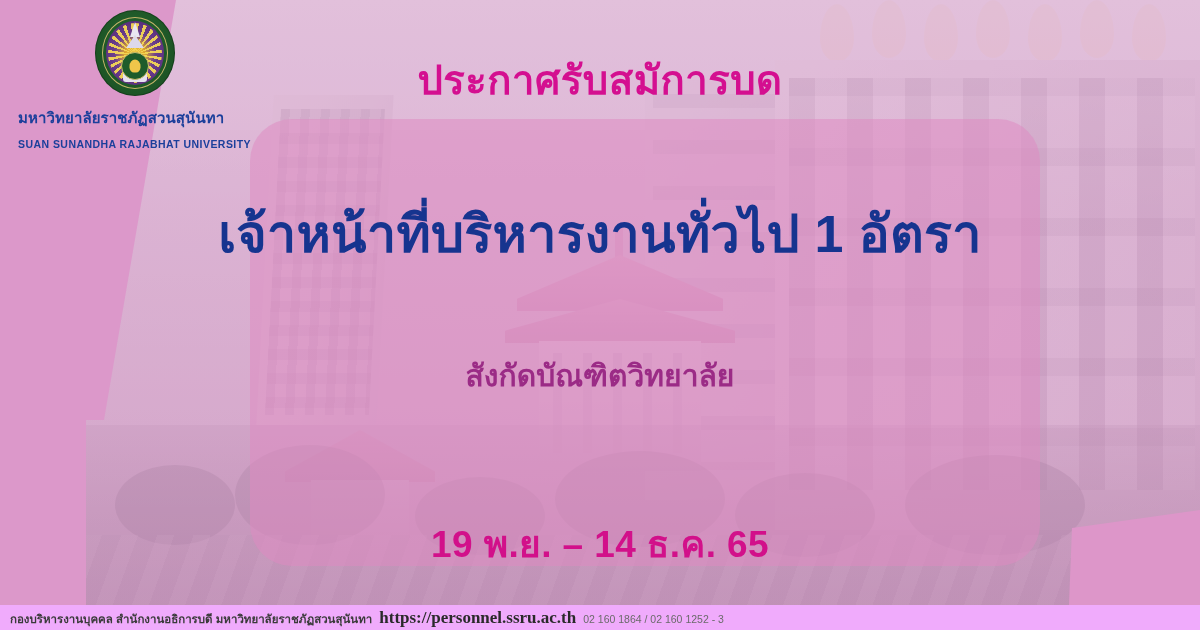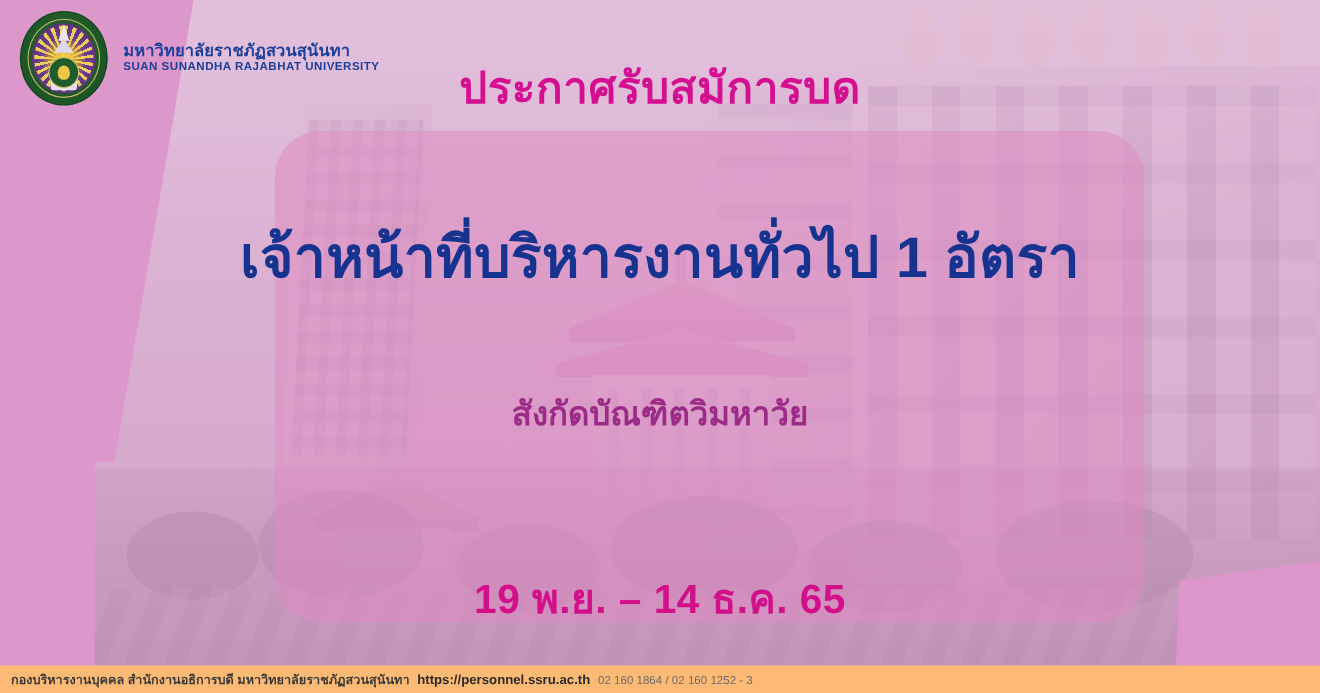--- a/index.html
+++ b/index.html
@@ -81,21 +81,21 @@
   .left-wedge{position:absolute;left:0;top:0;width:200px;height:420px;background:#dc98ca;
     clip-path:polygon(0 0,176px 0,104px 420px,0 420px);}
   .br-quad{position:absolute;right:0;bottom:0;width:150px;height:120px;background:#dd96c9;
     clip-path:polygon(22px 18px,150px 0,150px 120px,18px 120px);}
 
   
   .card{position:absolute;left:250px;top:119px;width:790px;height:447px;
     background:rgba(222,139,193,.52);border-radius:42px;}
 
   
-  .brandbar{position:absolute;left:18px;top:10px;display:flex;align-items:center;gap:14px;z-index:6;}
+  .brandbar{position:absolute;left:18px;top:10px;display:flex;align-items:center;gap:14px;z-index:6;flex-direction:column;}
   .seal{position:relative;width:80px;height:86px;}
   .seal .ring{position:absolute;inset:0;border-radius:50%;background:#1d5c2a;
     background:radial-gradient(ellipse at 50% 45%,#2a6b33 0%,#1c5425 70%,#16441e 100%);
     box-shadow:0 0 0 1px rgba(0,0,0,.25) inset;}
   .seal .ring2{position:absolute;inset:7px;border-radius:50%;border:1.6px solid #c8b66a;}
   .seal .inner{position:absolute;inset:11px;border-radius:50%;
     background:radial-gradient(circle at 50% 52%,#f3d24d 0%,#e0a82f 22%,#6d3f8e 46%,#5a2f7d 74%,#4a2569 100%);}
   .seal .rays{position:absolute;inset:13px;border-radius:50%;
     background:repeating-conic-gradient(from 0deg at 50% 52%,
       rgba(243,214,86,.95) 0deg 7deg, rgba(110,62,142,.0) 7deg 16deg);}
@@ -110,38 +110,38 @@
   .seal .pagoda .base{position:absolute;left:50%;bottom:0;transform:translateX(-50%);
     width:24px;height:12px;background:#e6e3f0;border-radius:3px;}
   .seal .pagoda .base2{position:absolute;left:50%;bottom:10px;transform:translateX(-50%);
     width:17px;height:9px;background:#dcd8ea;border-radius:2px;}
   .seal .medal{position:absolute;left:50%;top:42px;transform:translateX(-50%);
     width:26px;height:26px;border-radius:50%;background:#1e5c2b;border:1.5px solid #cdbc6d;}
   .seal .medal b{position:absolute;left:50%;top:50%;transform:translate(-50%,-50%);
     width:11px;height:13px;border-radius:50% 50% 40% 40%;background:#f0c64a;}
   .brandtext{line-height:1.12;}
   .brand-th{color:#1b3f9b;font-size:15px;font-weight:bold;letter-spacing:.1px;}
-  .brand-en{color:#1b3f9b;font-size:10.5px;font-weight:bold;letter-spacing:.45px;margin-top:0;}
+  .brand-en{color:#1b3f9b;font-size:10.5px;font-weight:bold;letter-spacing:.45px;margin-top:12px;}
 
   
   .headline{position:absolute;left:0;right:0;top:48px;text-align:center;z-index:5;
     color:#d40f90;font-size:40px;font-weight:bold;letter-spacing:.5px;}
   .position{position:absolute;left:0;right:0;top:192px;text-align:center;z-index:5;
     color:#16348f;font-size:52px;font-weight:bold;letter-spacing:.3px;}
   .dept{position:absolute;left:0;right:0;top:352px;text-align:center;z-index:5;
     color:#9b2b86;font-size:30px;font-weight:bold;}
   .dates{position:absolute;left:0;right:0;top:514px;text-align:center;z-index:5;
     color:#d2108a;font-size:37px;font-weight:bold;letter-spacing:.4px;}
 
   
-  .footer{position:absolute;left:0;bottom:0;width:1200px;height:25px;background:#fdba74;
+  .footer{position:absolute;left:0;bottom:0;width:1200px;height:25px;background:#f0abfc;
     display:flex;align-items:center;z-index:7;text-align:center;}
   .footer .inner{display:flex;align-items:baseline;gap:7px;padding-left:10px;white-space:nowrap;}
   .f-org{color:#3a3a3a;font-size:11.5px;font-weight:bold;}
-  .f-url{color:#2a2a2a;font-size:12px;font-weight:bold;}
+  .f-url{color:#2a2a2a;font-size:17px;font-weight:bold;font-family:Liberation Serif, serif;}
   .f-tel{color:#6a6a6a;font-size:10.5px;}
 </style>
 </head>
 <body>
 
 <div class="poster">
 
   <div class="photo">
     <div class="photo-base"></div>
     <div class="ph-sky"></div>
@@ -227,21 +227,21 @@
         </span>
     </div>
     <div class="brandtext">
       <div class="brand-th">มหาวิทยาลัยราชภัฏสวนสุนันทา</div>
       <div class="brand-en">SUAN SUNANDHA RAJABHAT UNIVERSITY</div>
     </div>
   </div>
 
   <div class="headline">ประกาศรับสมัการบด</div>
   <div class="position">เจ้าหน้าที่บริหารงานทั่วไป  1  อัตรา</div>
-  <div class="dept">สังกัดบัณฑิตวิมหาวัย</div>
+  <div class="dept">สังกัดบัณฑิตวิทยาลัย</div>
   <div class="dates">19 พ.ย. – 14 ธ.ค. 65</div>
 
   <div class="footer">
     <div class="inner">
       <span class="f-org">กองบริหารงานบุคคล สำนักงานอธิการบดี มหาวิทยาลัยราชภัฏสวนสุนันทา</span>
       <span class="f-url">https://personnel.ssru.ac.th</span>
       <span class="f-tel">02 160 1864 / 02 160 1252 - 3</span>
     </div>
   </div>
 

